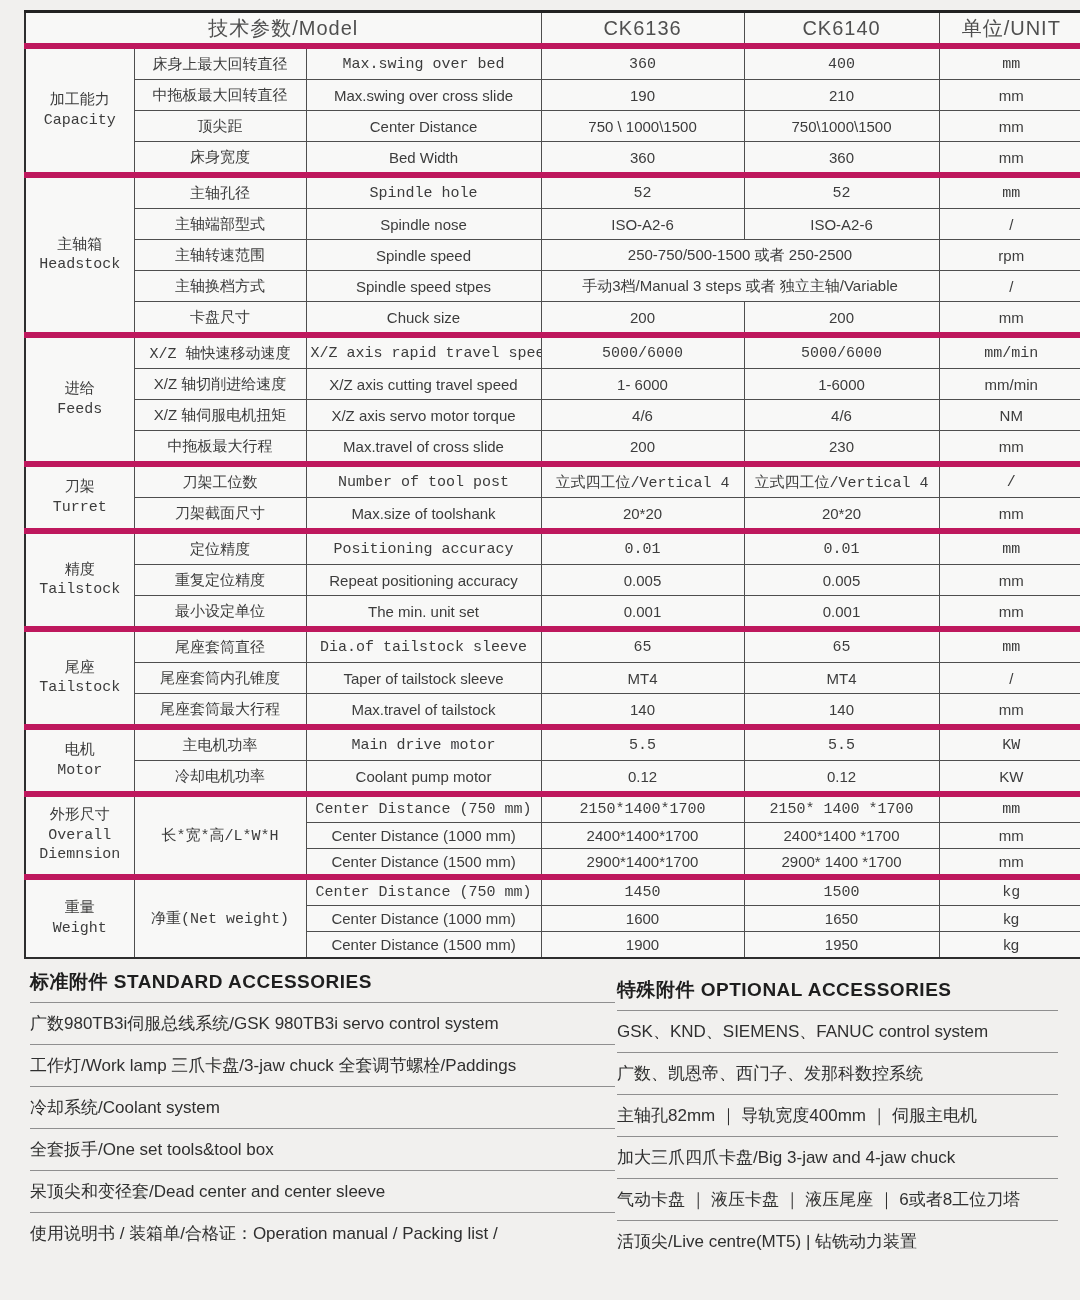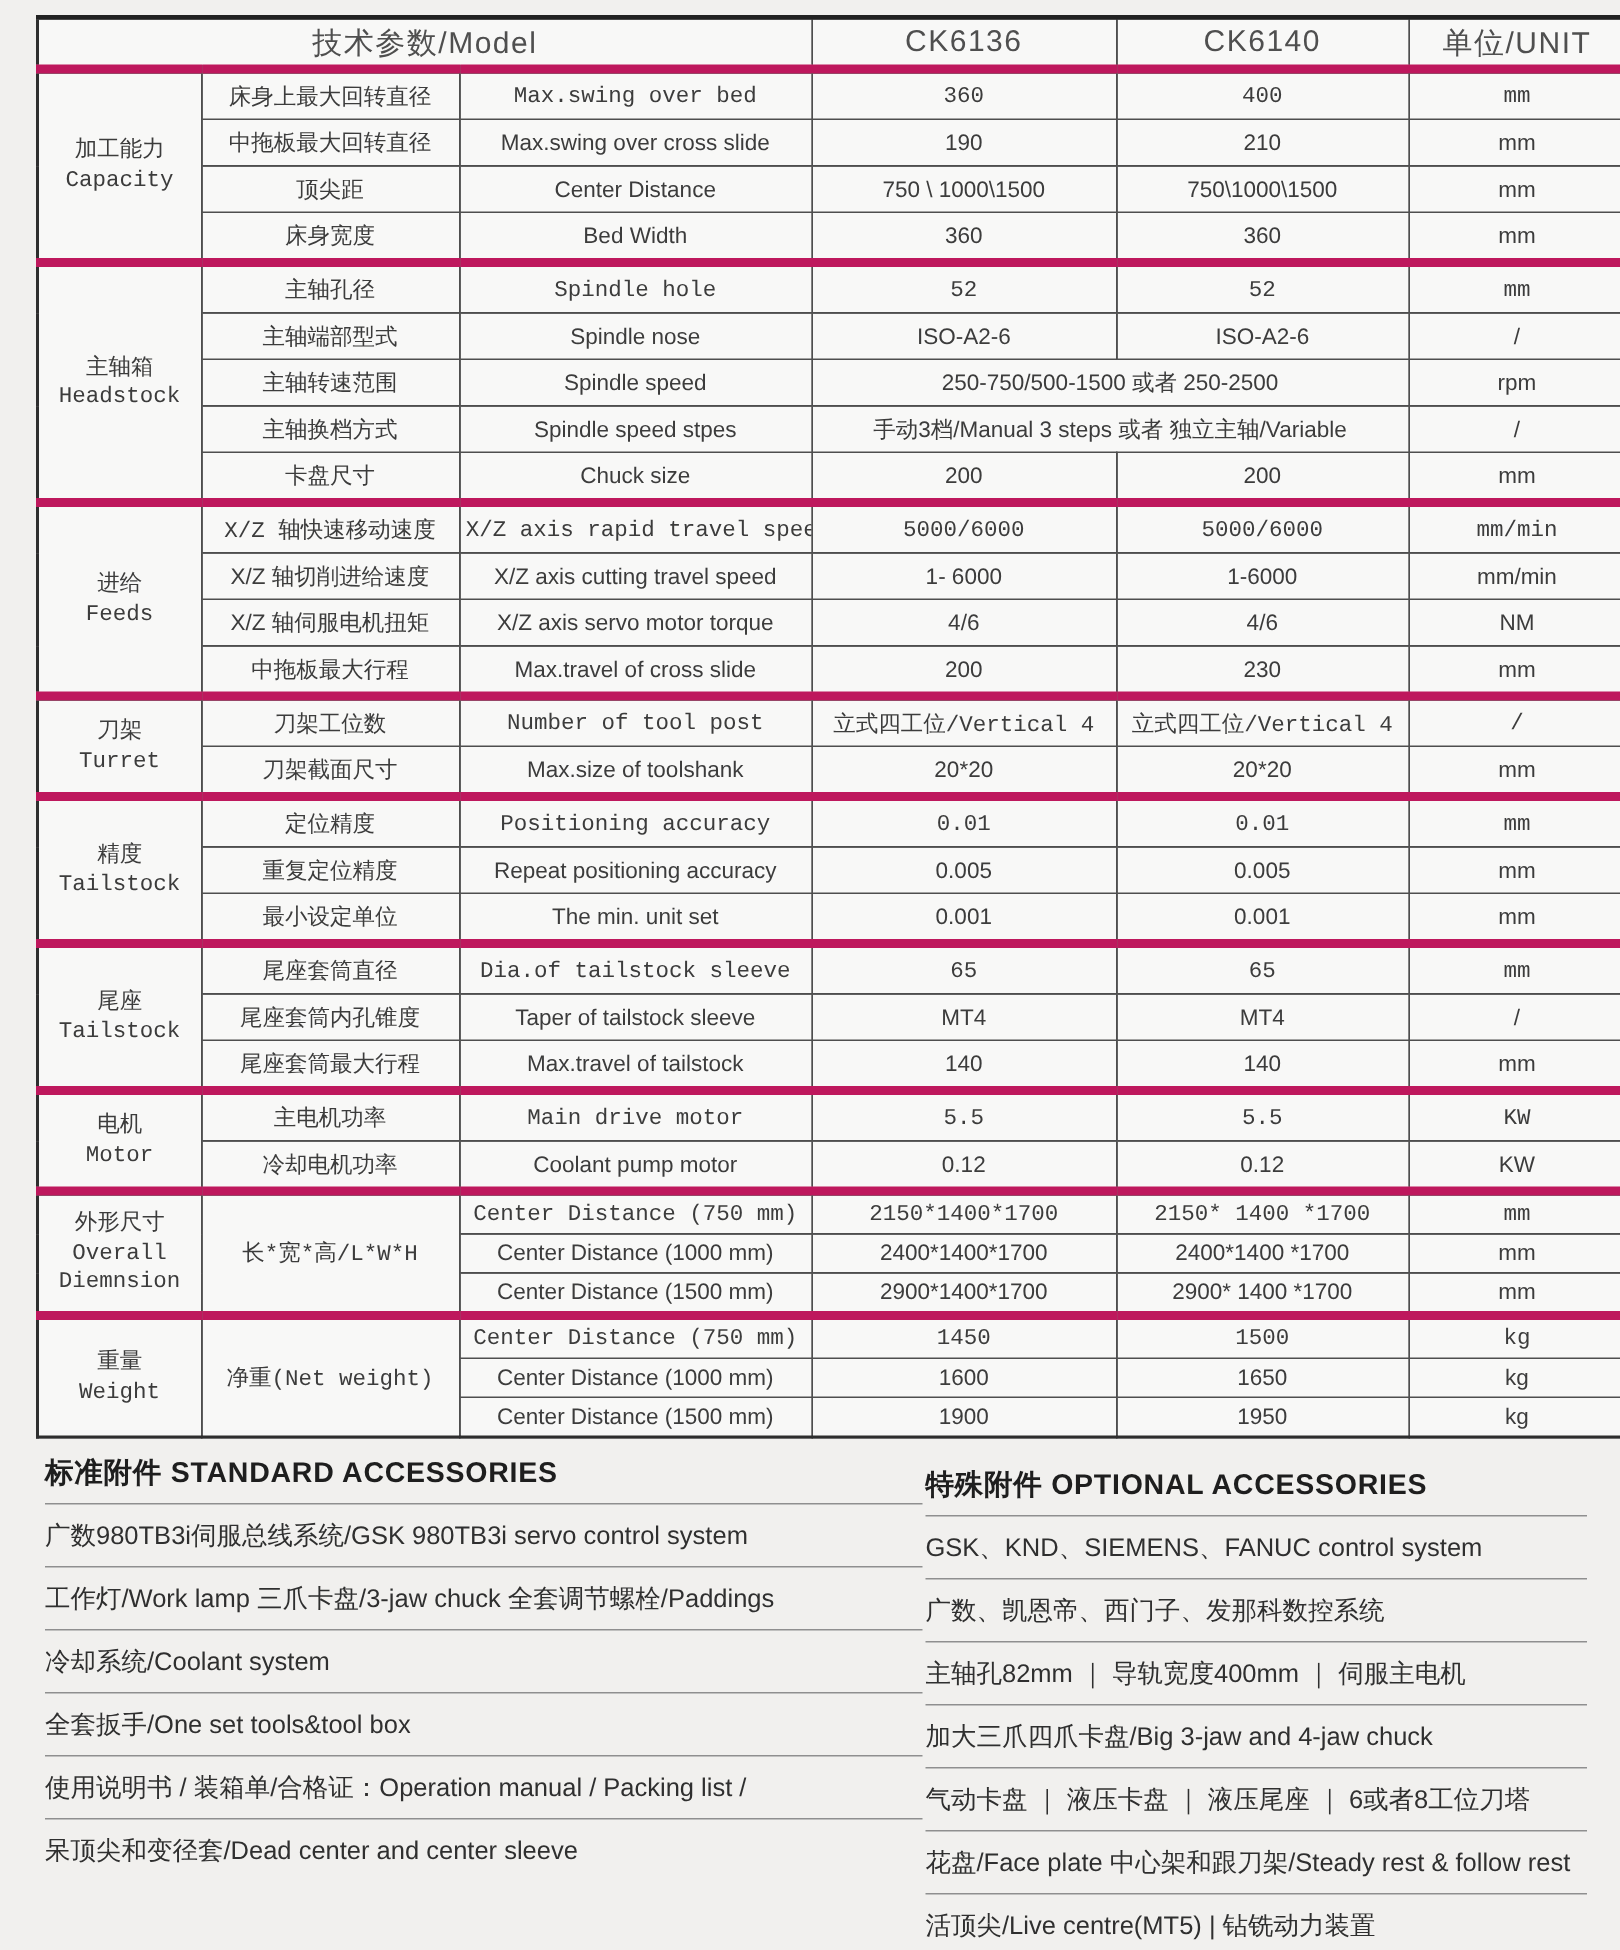--- a/index.html
+++ b/index.html
@@ -301,29 +301,28 @@
     </tbody>
 </table>
 
 <div class="acc-block" id="acc-left">
   <div class="acc-title">标准附件 STANDARD ACCESSORIES</div>
   <ul class="acc-list" id="acc-left-list">
       <li class="acc-item">广数980TB3i伺服总线系统/GSK 980TB3i servo control system</li>
       <li class="acc-item">工作灯/Work lamp  三爪卡盘/3-jaw chuck  全套调节螺栓/Paddings</li>
       <li class="acc-item">冷却系统/Coolant system</li>
       <li class="acc-item">全套扳手/One set tools&amp;tool box</li>
+      <li class="acc-item">呆顶尖和变径套/Dead center and center sleeve</li>
       <li class="acc-item">使用说明书 / 装箱单/合格证：Operation manual / Packing list /</li>
-      <li class="acc-item">呆顶尖和变径套/Dead center and center sleeve</li>
     </ul>
 </div>
 
 <div class="acc-block" id="acc-right">
   <div class="acc-title">特殊附件 OPTIONAL ACCESSORIES</div>
   <ul class="acc-list" id="acc-right-list">
       <li class="acc-item">GSK、KND、SIEMENS、FANUC control system</li>
       <li class="acc-item">广数、凯恩帝、西门子、发那科数控系统</li>
       <li class="acc-item">主轴孔82mm ｜ 导轨宽度400mm ｜ 伺服主电机</li>
       <li class="acc-item">加大三爪四爪卡盘/Big 3-jaw and 4-jaw chuck</li>
       <li class="acc-item">气动卡盘 ｜ 液压卡盘 ｜ 液压尾座 ｜ 6或者8工位刀塔</li>
-      <li class="acc-item">花盘/Face plate  中心架和跟刀架/Steady rest &amp; follow rest</li>
       <li class="acc-item">活顶尖/Live centre(MT5) | 钻铣动力装置</li>
     </ul>
 </div>
 
 </body></html>

